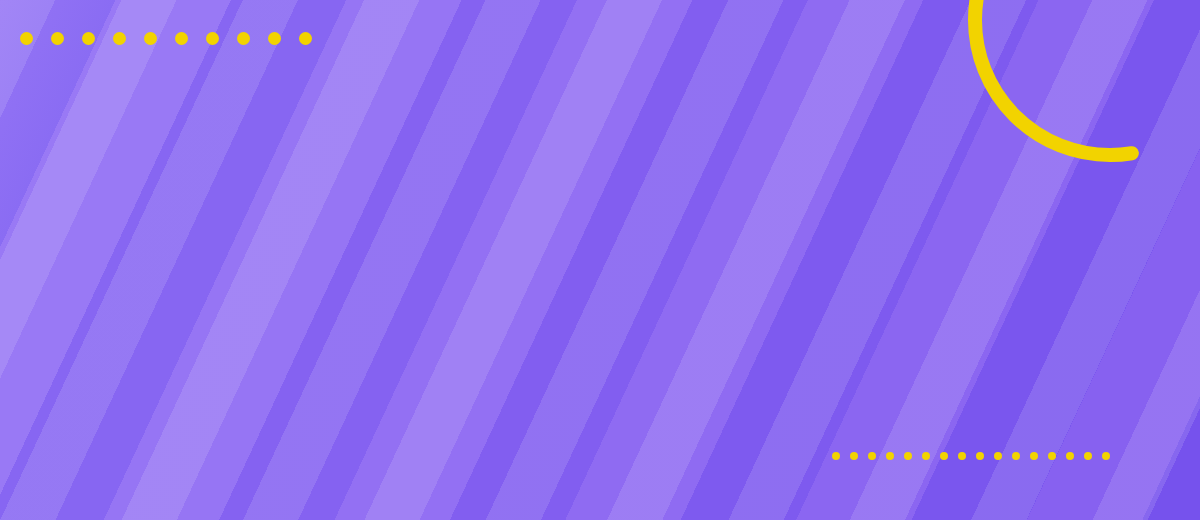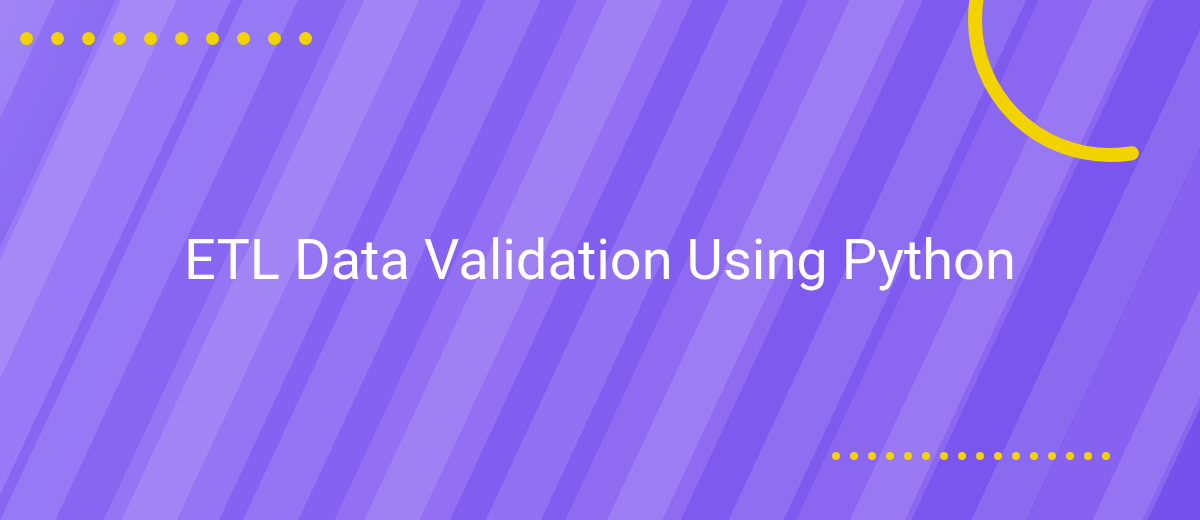--- a/index.html
+++ b/index.html
@@ -158,14 +158,13 @@
     <span class="dot"></span>
     <span class="dot"></span>
     <span class="dot"></span>
     <span class="dot"></span>
     <span class="dot"></span>
     <span class="dot"></span>
     <span class="dot"></span>
     <span class="dot"></span>
   </div>
 
-  <h1 class="title">ETL Data Validation Using Python</h1>
 </div>
 
 </body></html>

